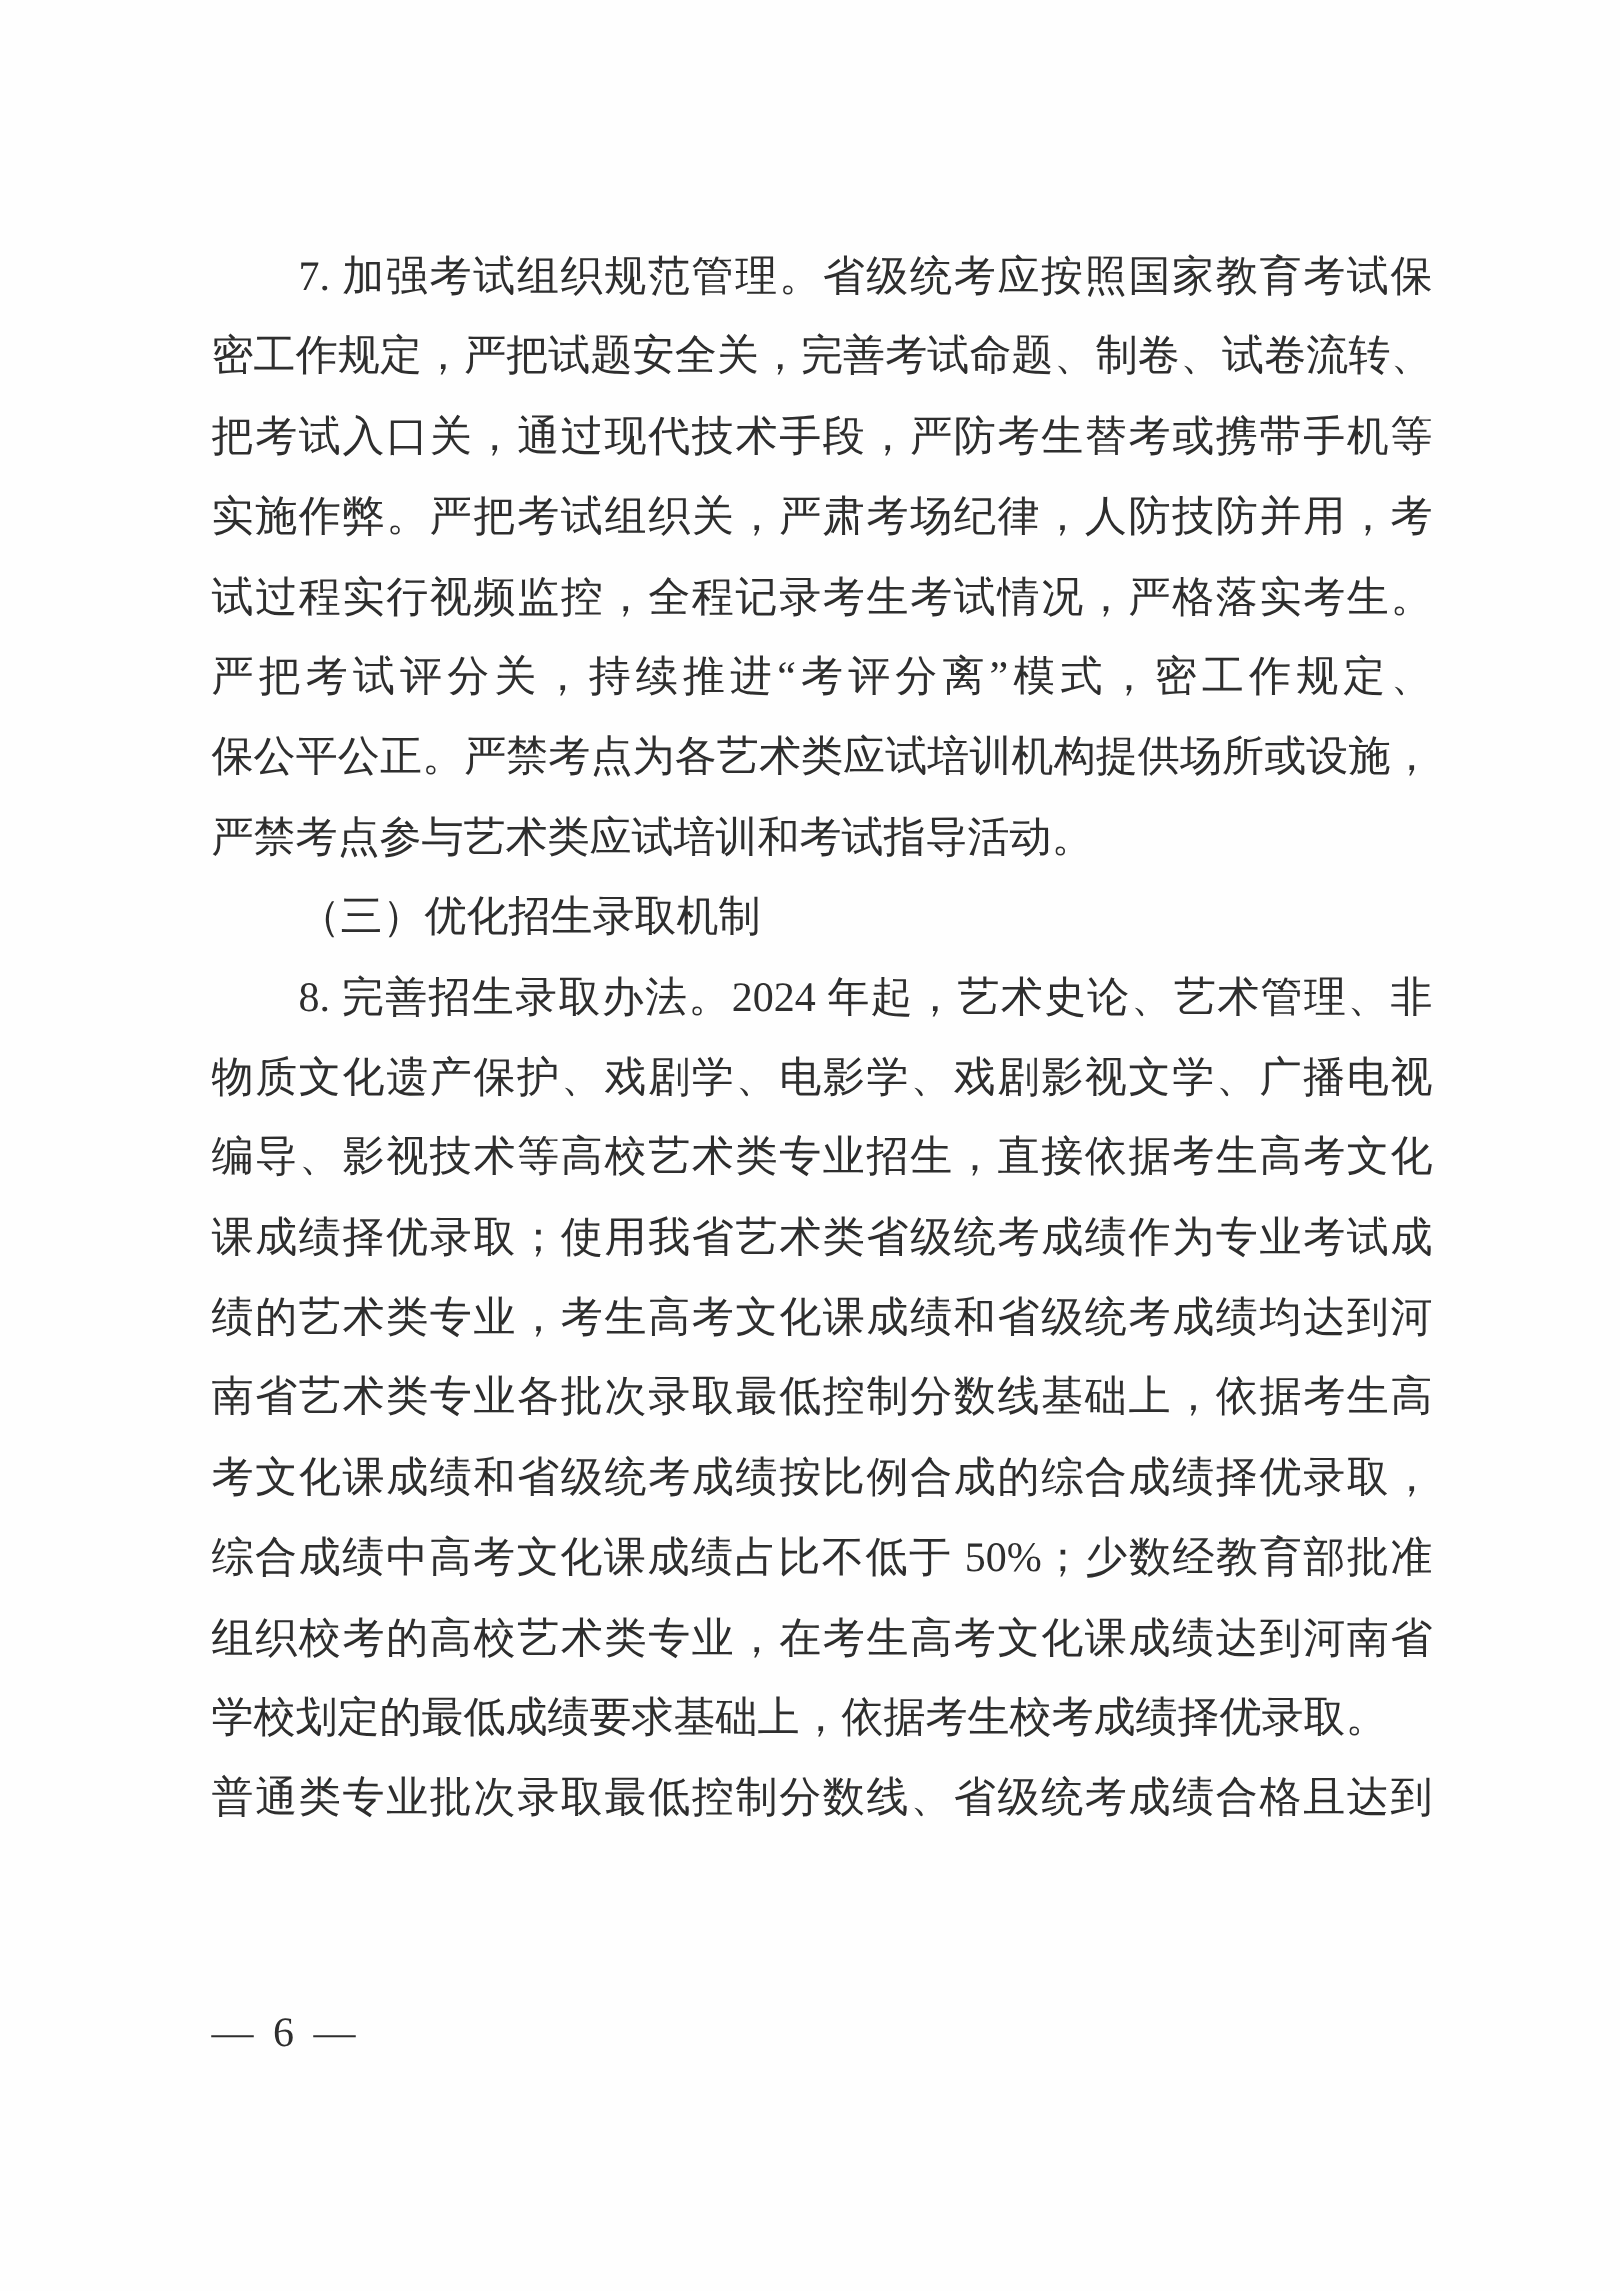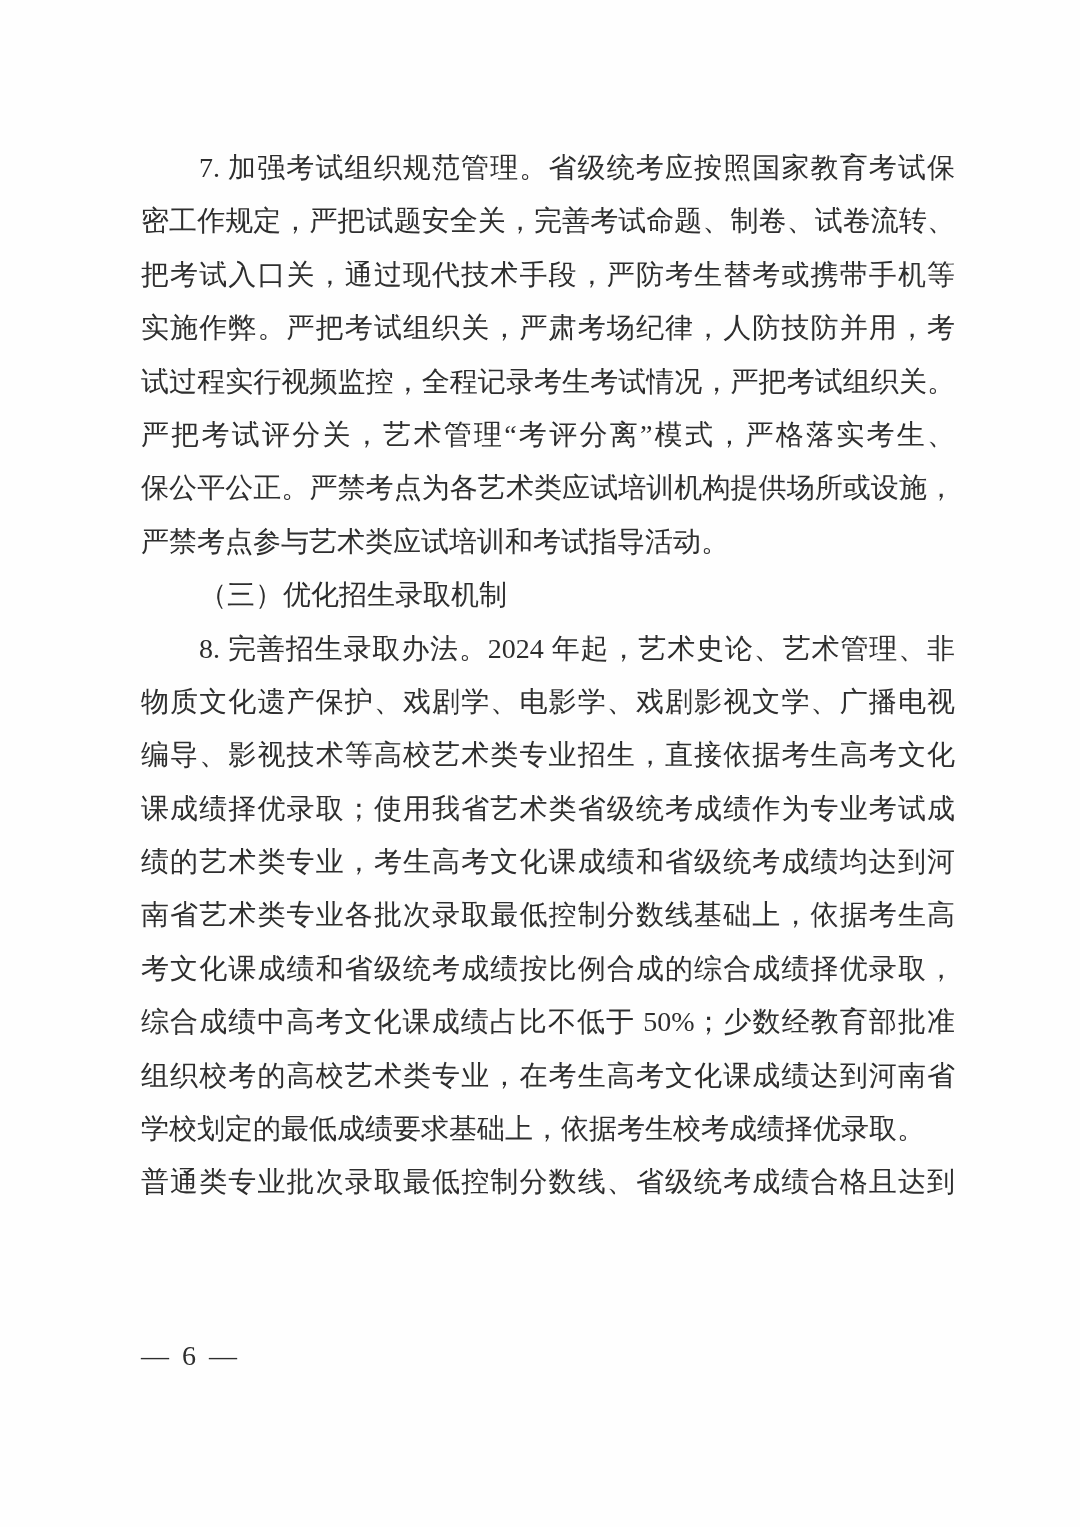--- a/index.html
+++ b/index.html
@@ -13,21 +13,21 @@
     height: 1527px;
     margin: 0 auto;
     background: #fefefe;
     overflow: hidden;
     font-family: "Liberation Serif", "DejaVu Serif", serif;
     color: #2e2e2e;
   }
   .text-block {
     position: absolute;
     left: 141px;
-    top: 141px;
+    top: 158px;
     width: 814px;
   }
   .doc-line {
     font-size: 28px;
     height: 53.4px;
     line-height: 53.4px;
     white-space: nowrap;
     text-align: justify;
     text-align-last: justify;
     text-justify: inter-character;
@@ -55,22 +55,22 @@
 <body>
 
 <div class="page">
 
   <div class="text-block">
 
     <div class="doc-line indent">7. 加强考试组织规范管理。省级统考应按照国家教育考试保</div>
     <div class="doc-line">密工作规定，严把试题安全关，完善考试命题、制卷、试卷流转、</div>
     <div class="doc-line">把考试入口关，通过现代技术手段，严防考生替考或携带手机等</div>
     <div class="doc-line">实施作弊。严把考试组织关，严肃考场纪律，人防技防并用，考</div>
-    <div class="doc-line">试过程实行视频监控，全程记录考生考试情况，严把考试组织关。</div>
-    <div class="doc-line">严把考试评分关，艺术管理“考评分离”模式，严格落实考生、</div>
+    <div class="doc-line">试过程实行视频监控，全程记录考生考试情况，严格落实考生。</div>
+    <div class="doc-line">严把考试评分关，持续推进“考评分离”模式，密工作规定、</div>
     <div class="doc-line">保公平公正。严禁考点为各艺术类应试培训机构提供场所或设施，</div>
     <div class="doc-line no-just">严禁考点参与艺术类应试培训和考试指导活动。</div>
 
     <div class="doc-line indent no-just">（三）优化招生录取机制</div>
 
     <div class="doc-line indent">8. 完善招生录取办法。2024 年起，艺术史论、艺术管理、非</div>
     <div class="doc-line">物质文化遗产保护、戏剧学、电影学、戏剧影视文学、广播电视</div>
     <div class="doc-line">编导、影视技术等高校艺术类专业招生，直接依据考生高考文化</div>
     <div class="doc-line">课成绩择优录取；使用我省艺术类省级统考成绩作为专业考试成</div>
     <div class="doc-line">绩的艺术类专业，考生高考文化课成绩和省级统考成绩均达到河</div>

